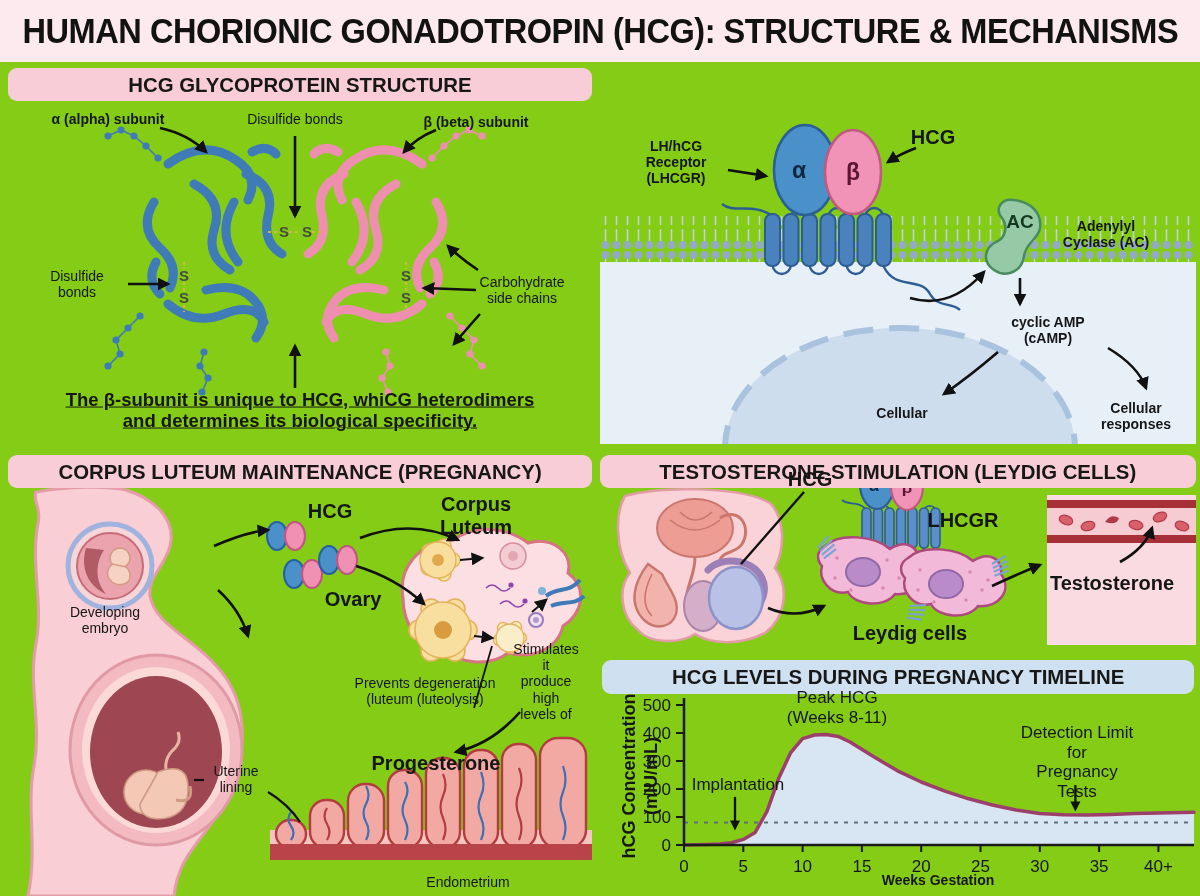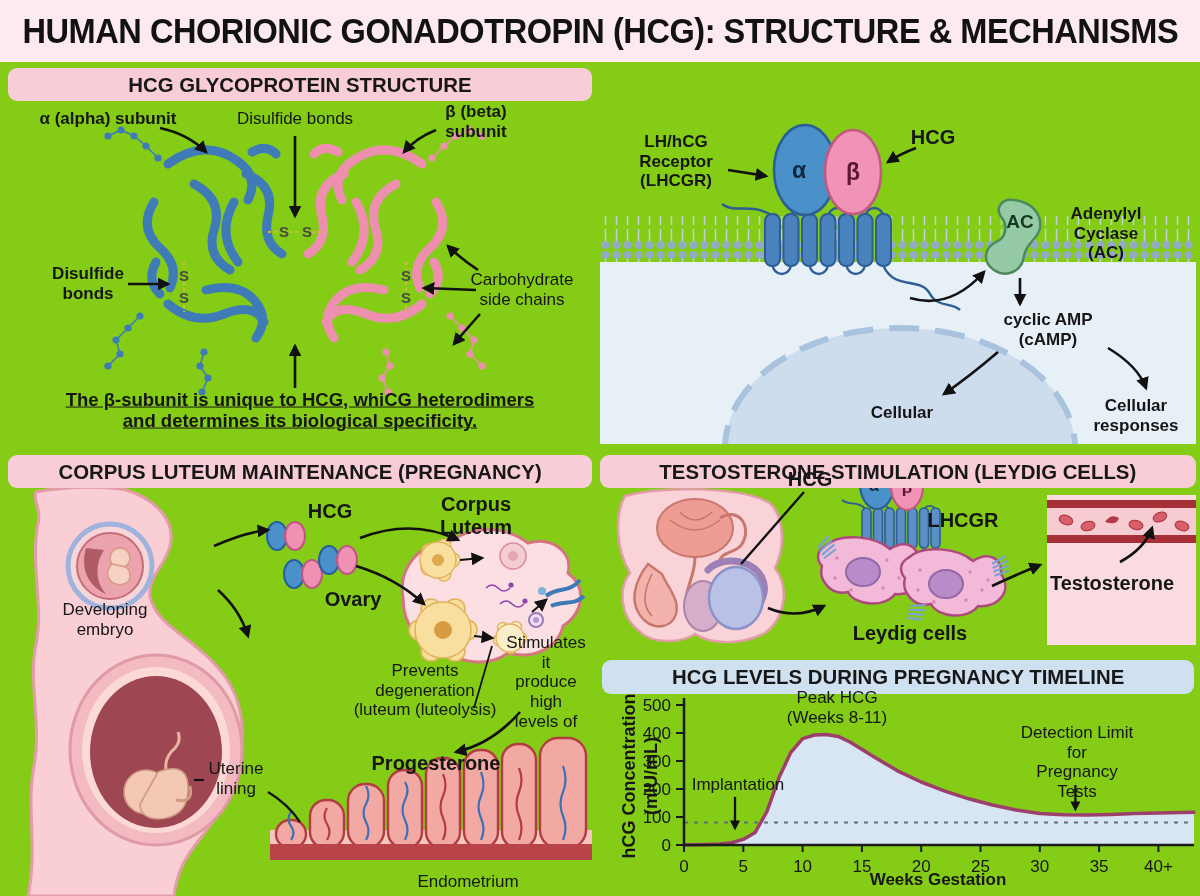--- a/index.html
+++ b/index.html
@@ -10,21 +10,21 @@
   .titlebar span{font-weight:bold;font-size:35px;letter-spacing:-.5px;color:#121212;
                  transform:scaleX(.93);white-space:nowrap;}
   .panel{position:absolute;}
   .phead{position:absolute;left:0;right:0;border-radius:9px;display:flex;align-items:center;
          justify-content:center;height:33px;}
   .phead span{font-weight:bold;font-size:21px;color:#171717;transform:scaleX(.97);white-space:nowrap;}
   .pink{background:#f8cdd7;}
   .blue{background:#cfe1f0;align-items:center;}
   svg.art{position:absolute;left:0;top:0;}
   .lbl{position:absolute;transform:translate(-50%,-50%);text-align:center;white-space:pre-line;
-       line-height:1.16;font-size:17px;color:#161616;}
+       line-height:1.16;font-size:14px;color:#161616;}
   .b{font-weight:bold;}
   .fs17{font-size:17px;}
   .fs18{font-size:18.5px;}
   .fs20{font-size:20px;}
   .tick{font-family:"Liberation Sans",sans-serif;font-size:17px;fill:#161616;}
   .ylab{position:absolute;left:-46px;top:103px;width:176px;height:46px;transform:rotate(-90deg);
         text-align:center;font-weight:bold;font-size:18px;line-height:1.22;white-space:pre-line;}
 </style>
 </head>
 <body>
@@ -111,21 +111,21 @@
         <path d="M287,322 L287,280" marker-end="url(#ahS)"></path>
       </g>
     </svg>
 
     <div class="phead pink" style="top:2px;">
       <span>HCG GLYCOPROTEIN STRUCTURE</span>
       </div>
     <div class="lbl b" style="left:100px;top:53px;">α (alpha) subunit</div>
     <div class="lbl" style="left:287px;top:53px;">Disulfide bonds</div>
     <div class="lbl b" style="left:468px;top:56px;">β (beta) subunit</div>
-    <div class="lbl" style="left:80px;top:218px;font-weight:bold;">Disulfide
+    <div class="lbl" style="left:69px;top:218px;">Disulfide
 bonds</div>
     <div class="lbl" style="left:514px;top:224px;">Carbohydrate
 side chains</div>
     <div class="lbl b fs18" style="left:292px;top:344px;width:560px;text-decoration:underline;">The β-subunit is unique to HCG, whiCG heterodimers
 and determines its biological specificity.</div>
   </section>
 
   <section class="panel" style="left:600px;top:66px;width:596px;height:378px;">
     <svg class="art" width="596" height="378" viewBox="0 0 596 378">
       <defs>

